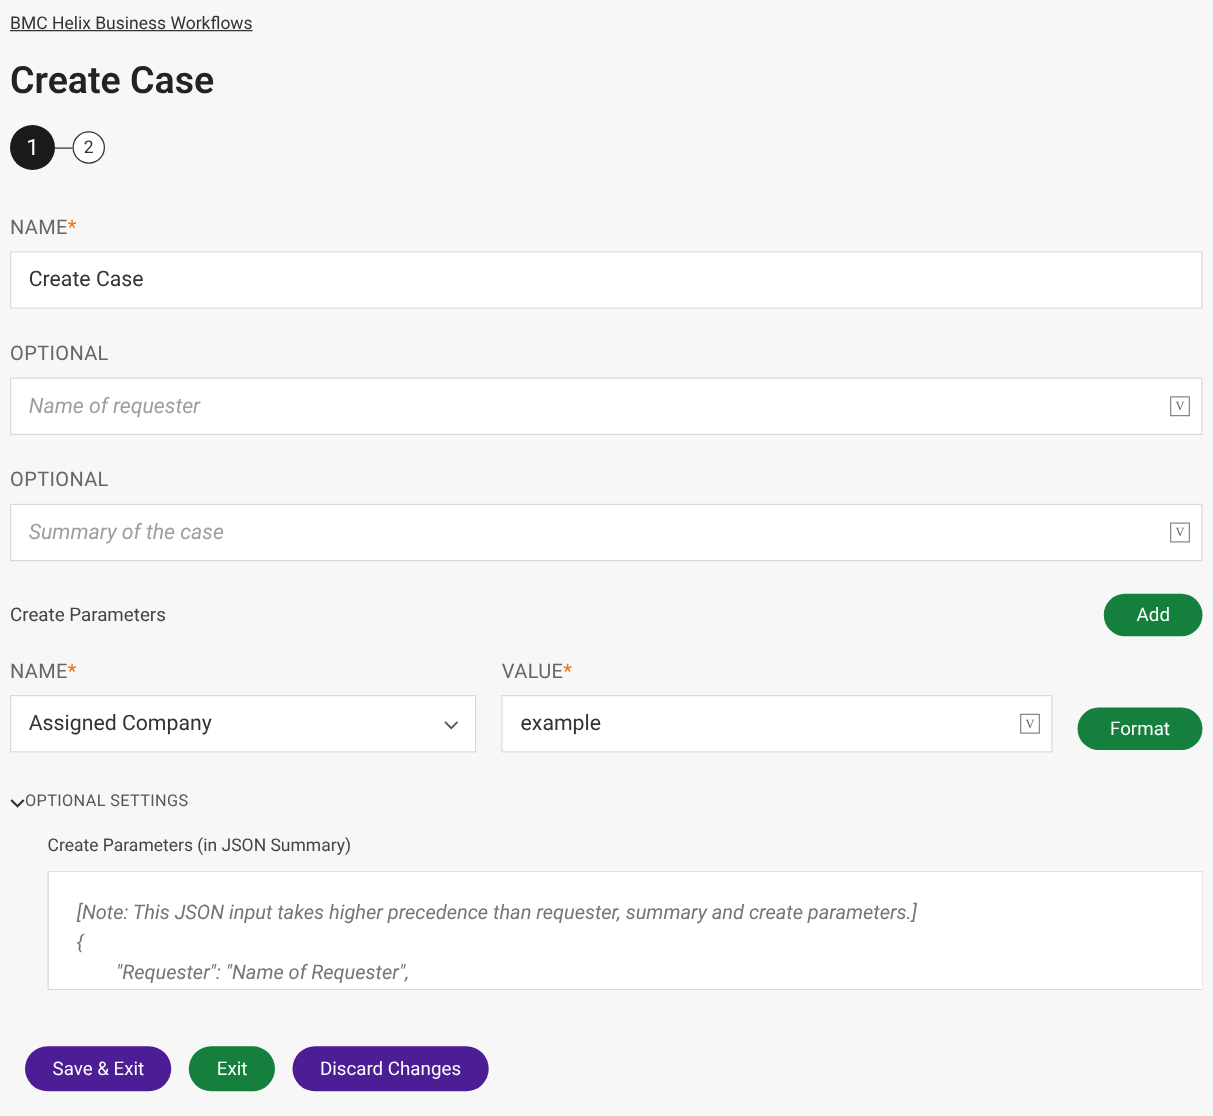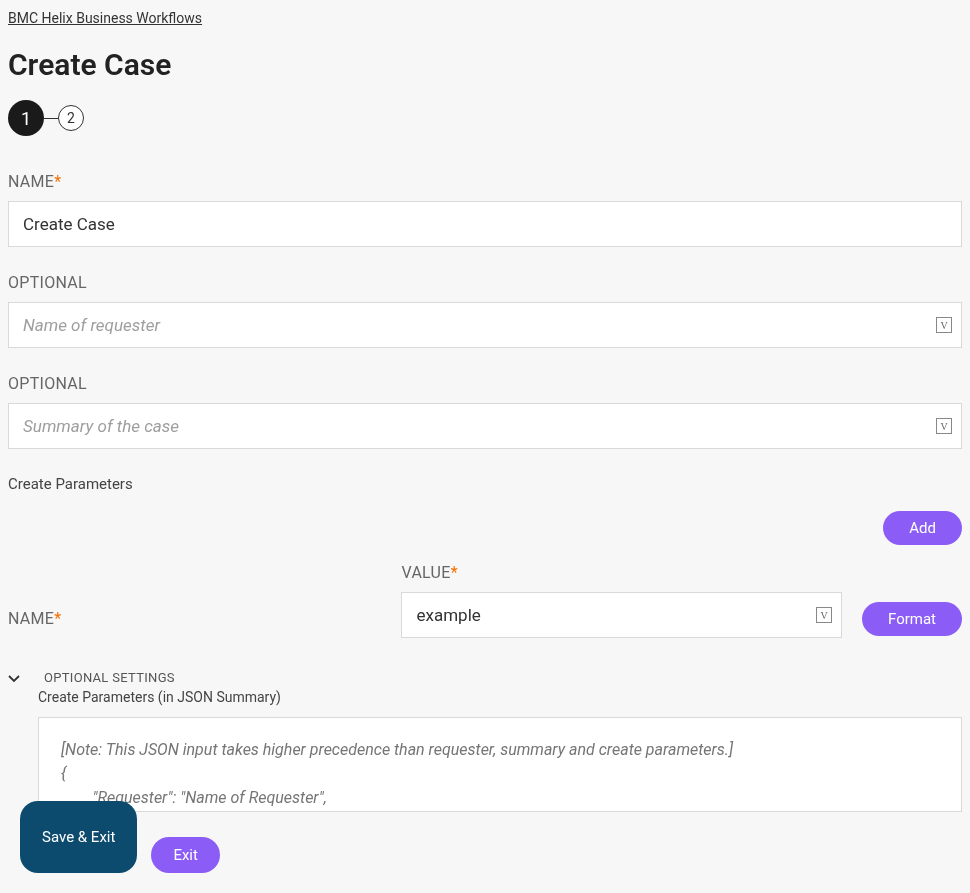--- a/index.html
+++ b/index.html
@@ -100,42 +100,41 @@
     display: flex;
     align-items: center;
     justify-content: center;
     font-size: 10px;
     color: #666;
     font-family: serif;
   }
   .section-row {
     display: flex;
     justify-content: space-between;
-    align-items: flex-start;
+    align-items: center;
     margin-bottom: 18px;
   }
   .section-label {
     font-size: 15px;
     color: #444;
   }
   .btn {
     border: none;
     border-radius: 20px;
     padding: 8px 26px;
     font-size: 15px;
     cursor: pointer;
     font-family: inherit;
   }
   .btn-orange {
-    background: #8b5cf6;
+    background: #15803d;
     color: #fff;
-    margin-top: 36px;
   }
   .btn-gray {
-    background: #0c4a6e;
+    background: #4c1d95;
     color: #fff;
   }
   .param-row {
     display: flex;
     gap: 20px;
     align-items: flex-end;
     margin-bottom: 30px;
   }
   .param-col {
     display: flex;
@@ -150,23 +149,23 @@
   .chevron-down {
     position: absolute;
     right: 14px;
     top: 50%;
     transform: translateY(-50%);
     pointer-events: none;
   }
   .optional-header {
     display: flex;
     align-items: center;
-    gap: 24px;
-    cursor: pointer;
-    margin-bottom: 2px;
+    gap: 0;
+    cursor: pointer;
+    margin-bottom: 18px;
   }
   .optional-label {
     font-size: 13px;
     letter-spacing: 0.3px;
     color: #555;
   }
   .optional-content {
     padding-left: 30px;
   }
   .json-label {
@@ -240,20 +239,28 @@
   </div>
 
   <div class="section-row">
     <span class="section-label">Create Parameters</span>
     <button class="btn btn-orange">Add</button>
   </div>
 
   <div class="param-row">
     <div class="param-col param-col-name">
       <label class="field-label"><span>NAME</span><span class="required">*</span></label>
+      <div class="select-wrap">
+        <input class="input" type="text" readonly="" value="Assigned Company" style="">
+        <span class="chevron-down">
+          <svg width="12" height="8" viewBox="0 0 12 8">
+              <path d="M1 1 L6 6 L11 1" stroke="#555" stroke-width="1.5" fill="none"></path>
+            </svg>
+        </span>
+      </div>
     </div>
     <div class="param-col param-col-value">
       <label class="field-label"><span>VALUE</span><span class="required">*</span></label>
       <div class="input-with-icon">
         <input class="input" type="text" value="example" style="">
         <span class="input-icon">V</span>
       </div>
     </div>
     <button class="btn btn-orange" style="margin-bottom:2px">Format</button>
   </div>
@@ -272,13 +279,14 @@
     <textarea class="json-area" placeholder="[Note: This JSON input takes higher precedence than requester, summary and create parameters.]
 {
         &quot;Requester&quot;: &quot;Name of Requester&quot;," style=""></textarea>
   </div>
 
 </div>
 
 <div class="footer">
   <button class="btn-footer btn-gray">Save &amp; Exit</button>
   <button class="btn-footer btn-orange">Exit</button>
+  <button class="btn-footer btn-gray">Discard Changes</button>
 </div>
 
 </body></html>

